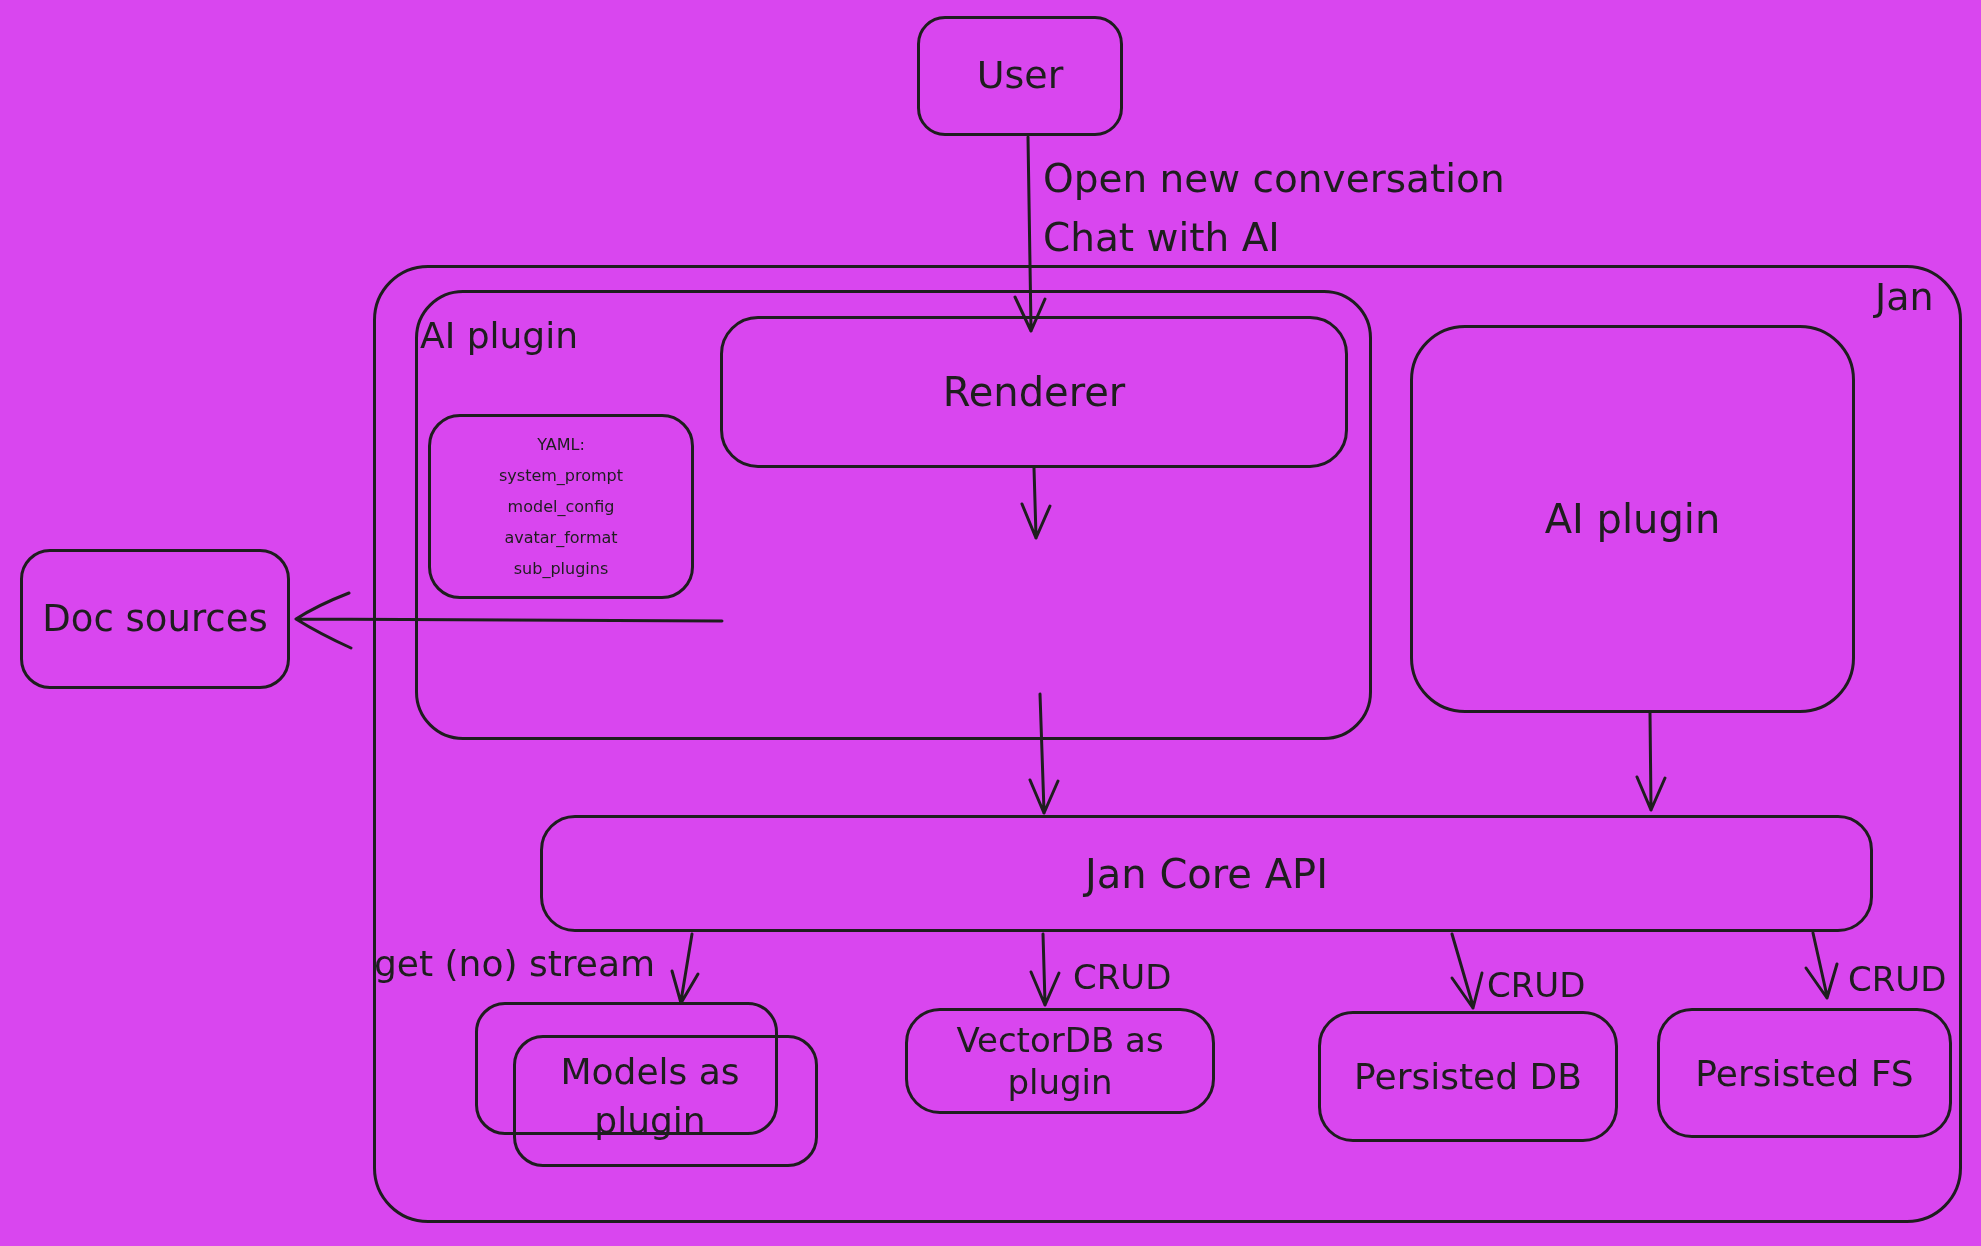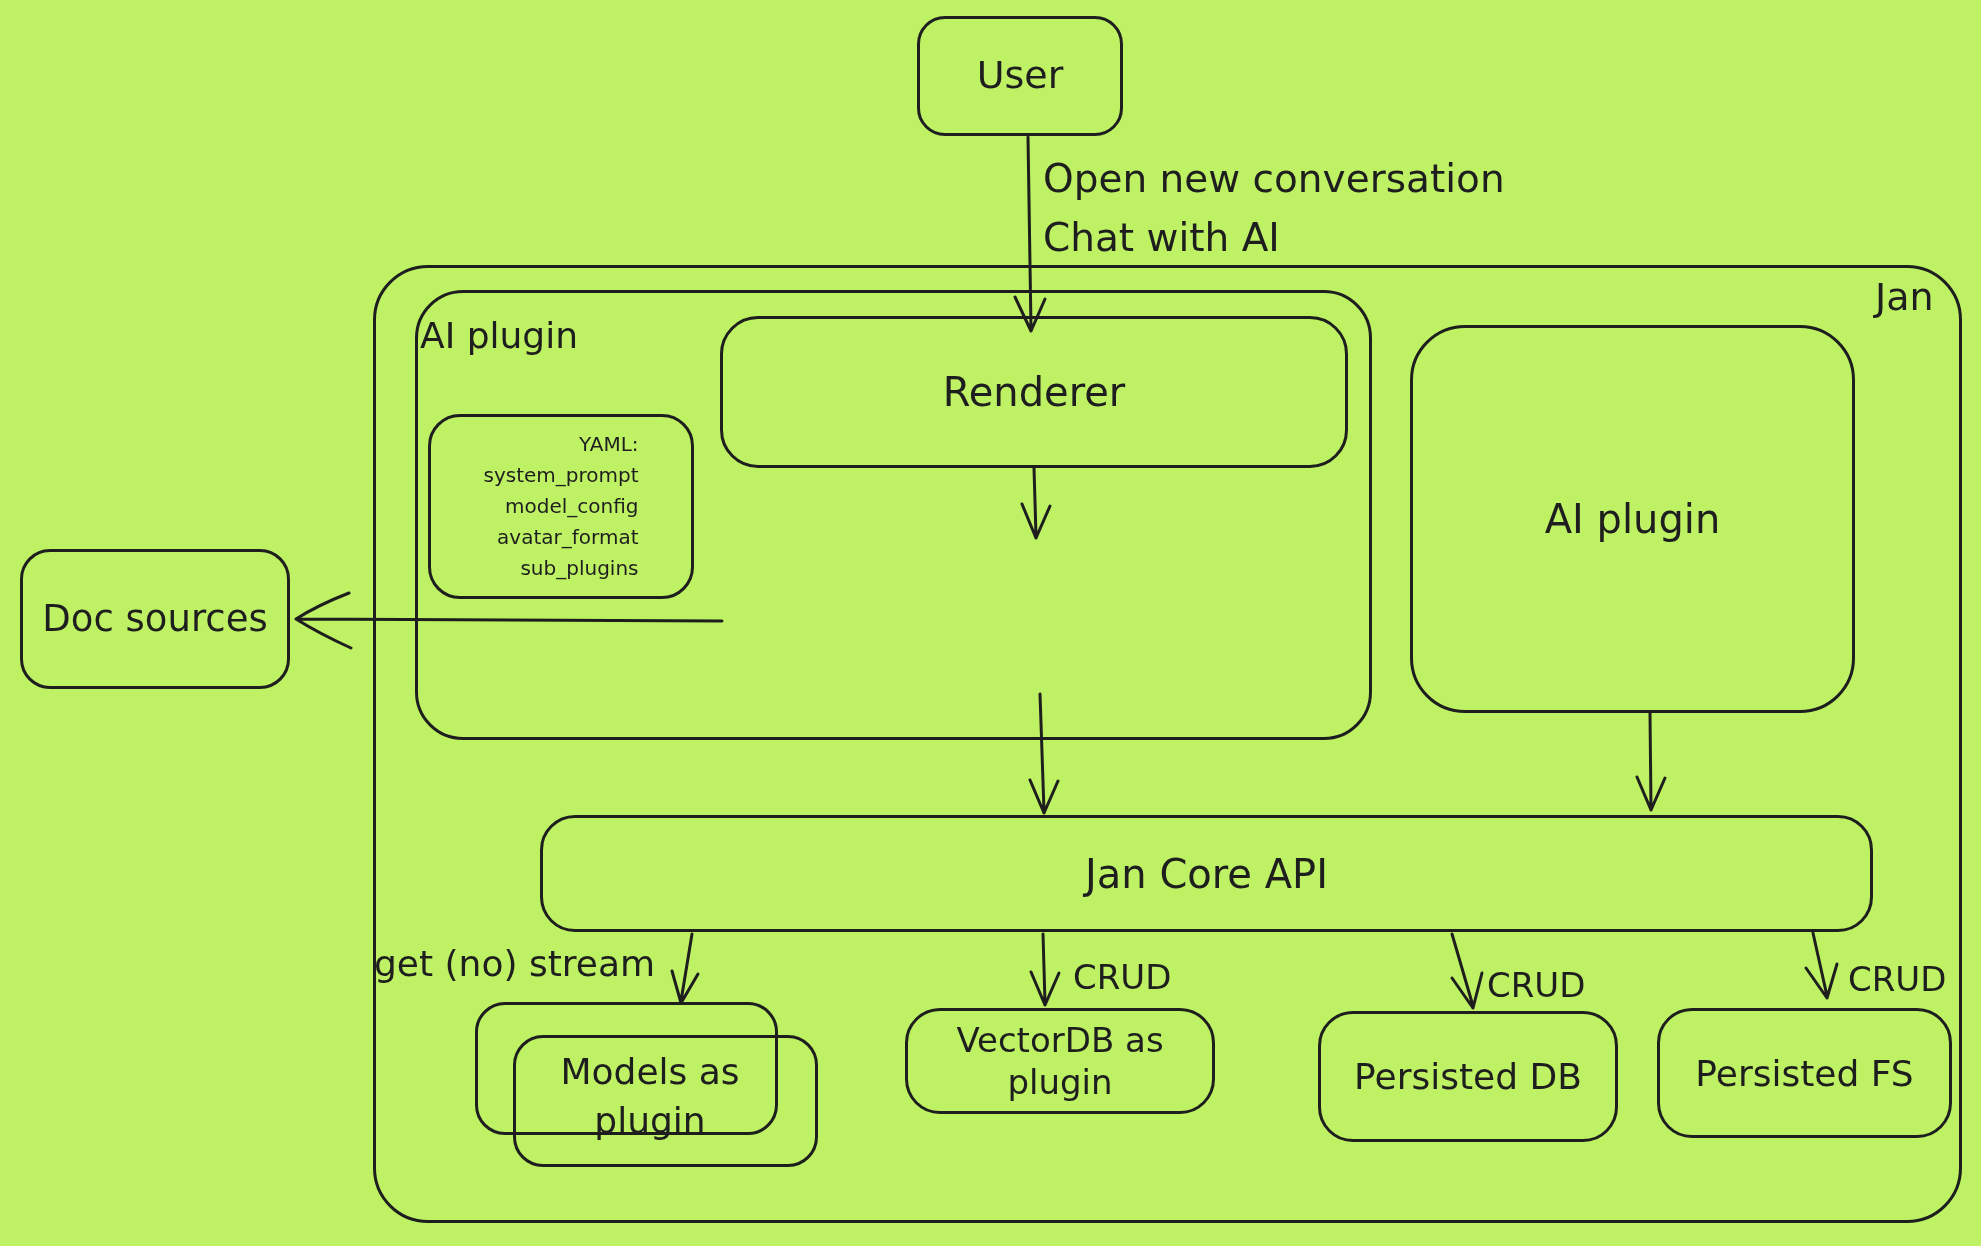--- a/index.html
+++ b/index.html
@@ -1,19 +1,19 @@
 <!DOCTYPE html>
 <html><head>
 <meta charset="utf-8">
 <style>
   html,body{margin:0;padding:0;background:#ffffff;}
   .canvas{
     position:relative;
     width:1981px;height:1246px;
-    background:#bef264;
+    background:#d946ef;
     font-family:"DejaVu Sans", sans-serif;
     color:#1e1e1e;
     overflow:hidden;
   }
   .box{
     position:absolute;
     border:3px solid #1e1e1e;
     background:transparent;
     display:flex;align-items:center;justify-content:center;
     text-align:center;
@@ -65,21 +65,21 @@
 
   <div class="box" style="left:415px;top:290px;width:957px;height:450px;border-radius:48px;"></div>
   <div class="lbl" style="left:420px;top:312px;font-size:36px;">AI plugin</div>
 
   <div class="box" style="left:720px;top:316px;width:628px;height:152px;border-radius:38px;font-size:40px;">
     <span class="node-text">Renderer</span>
   </div>
 
 
   <div class="box" style="left:428px;top:414px;width:266px;height:185px;border-radius:32px;">
-    <div style="text-align:right;font-size:20px;line-height:31px;">
+    <div style="text-align:center;font-size:16px;line-height:31px;">
       <div>YAML:</div>
       <div>system_prompt</div>
       <div>model_config</div>
       <div>avatar_format</div>
       <div>sub_plugins</div>
     </div>
   </div>
 
   <div class="box" style="left:1410px;top:325px;width:445px;height:388px;border-radius:55px;font-size:40px;">
     <span class="node-text">AI plugin</span>

